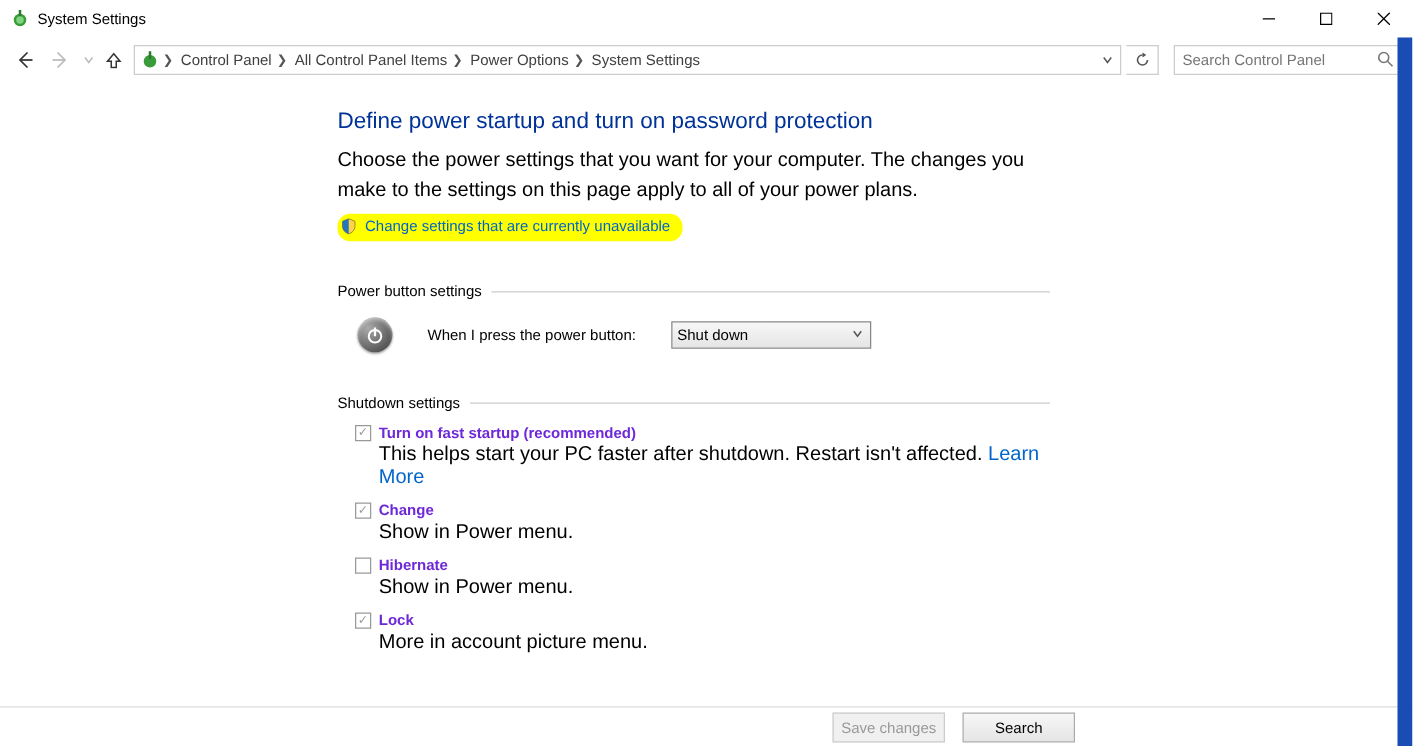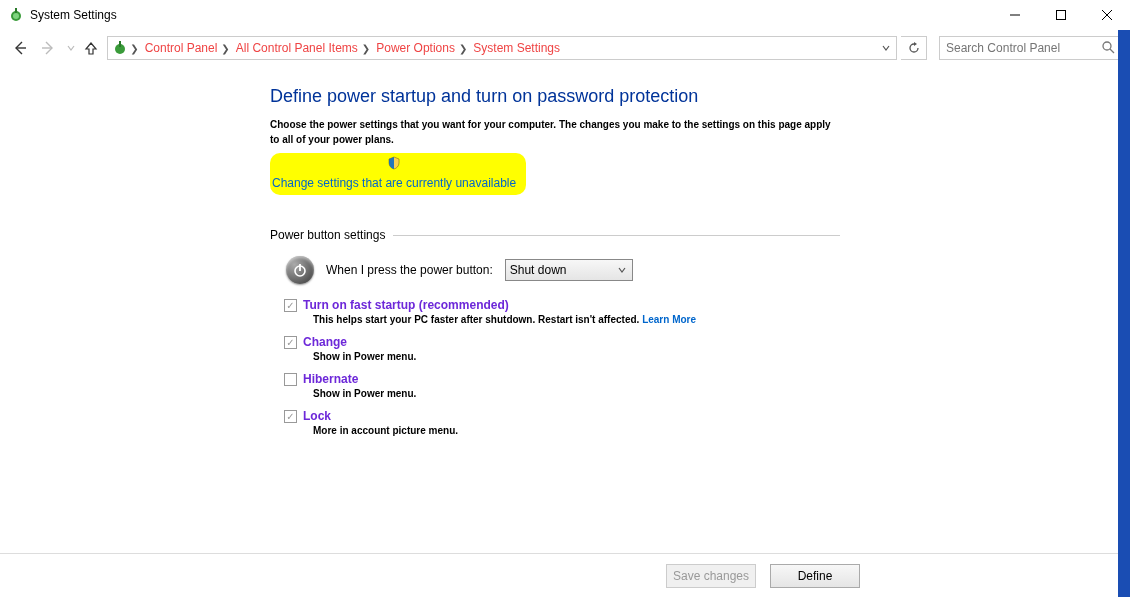--- a/index.html
+++ b/index.html
@@ -13,58 +13,58 @@
     .win-btn { width: 46px; height: 30px; display: flex; align-items: center; justify-content: center; cursor: pointer; }
 
     
     .navbar { height: 36px; display: flex; align-items: center; padding: 0 8px; gap: 4px; }
     .nav-arrow { width: 24px; height: 24px; display: flex; align-items: center; justify-content: center; color: #555; cursor: pointer; }
     .nav-arrow.disabled { color: #bbb; cursor: default; }
     .chev-small { width:14px; display:flex; justify-content:center; color:#555; cursor:pointer;}
     .chev-small.disabled { color:#bbb; cursor:default; }
     .breadcrumb-box { flex: 0 0 790px; height: 24px; border: 1px solid #ccc; display: flex; align-items: center; padding-left: 4px; background:#fff; margin-left: 2px; }
     .breadcrumb-box .bc-icon { width:16px; height:16px; display:flex; align-items:center; justify-content:center; }
-    .breadcrumb-box .bc-item { padding: 0 2px 0 4px; color: #ef4444; cursor: pointer; font-size: 12px; }
+    .breadcrumb-box .bc-item { padding: 0 2px 0 4px; color: #404040; cursor: pointer; font-size: 12px; }
     .breadcrumb-box .bc-chev { color:#555; padding: 0 2px; font-size: 10px; }
     .breadcrumb-box .bc-tail-chev { margin-left:auto; padding: 0 6px; color:#555; cursor:pointer;}
     .refresh-btn { width: 26px; height: 24px; border: 1px solid #ccc; border-left: none; display:flex; align-items:center; justify-content:center; cursor:pointer; color:#555;}
     .search-box { flex: 1; height: 24px; border: 1px solid #ccc; margin-left: 8px; display: flex; align-items: center; padding: 0 6px; background:#fff; }
     .search-box input { border: none; outline: none; flex: 1; font-size: 12px; color:#14532d; background: transparent; }
     .search-box .search-icon { color:#555; }
 
     
     .content { padding: 20px 0 0 0; }
     .content-inner { width: 570px; margin-left: 270px; }
     h1.page-title { color: #003399; font-size: 18px; font-weight: 400; margin-bottom: 10px; }
-    .intro { font-size: 10px; color:#000; line-height:1.5; margin-bottom: 6px; font-weight: bold; }
+    .intro { font-size: 16px; color:#000; line-height:1.5; margin-bottom: 6px; }
     .highlight-wrap { display:inline-block; background:#ffff00; border-radius: 10px; padding: 3px 10px 5px 2px; }
-    .change-link-row { display:flex; align-items:center; gap:6px;flex-direction:column; }
+    .change-link-row { display:flex; align-items:center; gap:6px; }
     .shield-icon-sm { width:14px; height:14px; }
     .change-link { color:#0066cc; font-size:12px; cursor:pointer; }
 
     .section-header { display:flex; align-items:center; margin-top: 33px; font-size:12px; }
     .section-header .label { white-space:nowrap; padding-right:8px; }
     .section-header .line { flex:1; border-top:1px solid #ccc; }
 
-    .power-btn-row { display:flex; align-items:center; gap:12px; margin: 14px 0 14px 16px; }
+    .power-btn-row { display:flex; align-items:center; gap:28px; margin: 14px 0 14px 16px; }
     .power-round-btn { width:28px; height:28px; border-radius:50%; background: radial-gradient(circle at 30% 30%, #aaa 0%, #666 60%, #333 100%); box-shadow: inset 0 2px 3px rgba(255,255,255,0.5), 0 1px 2px rgba(0,0,0,0.4); display:flex; align-items:center; justify-content:center; }
     .power-round-btn svg { display:block; }
-    .power-select { width:128px; height:22px; border:1px solid #888; display:flex; align-items:center; justify-content:space-between; padding:0 6px 0 4px; font-size:12px; background: linear-gradient(#f7f7f7,#e5e5e5); cursor:pointer; }
+    .power-select { width:160px; height:22px; border:1px solid #888; display:flex; align-items:center; justify-content:space-between; padding:0 6px 0 4px; font-size:12px; background: linear-gradient(#f7f7f7,#e5e5e5); cursor:pointer; }
     .power-select .sel-chev { font-size:10px; color:#555;}
 
     .shutdown-list { margin: 10px 0 0 14px; }
     .opt { margin-bottom: 10px; }
     .opt-head { display:flex; align-items:center; gap:6px; }
     .chk { width:13px; height:13px; border:1px solid #999; display:inline-flex; align-items:center; justify-content:center; font-size:10px; color:#999; background:#fff;}
     .opt-label { font-size:12px; color:#6d28d9; font-weight:600; }
-    .opt-sub { margin-left:29px; font-size:10px; color:#000; margin-top:2px;font-weight:bold; }
+    .opt-sub { margin-left:19px; font-size:16px; color:#000; margin-top:2px; }
     .learn-link { color:#0066cc; cursor:pointer; }
 
     
-    .footer { position:absolute; left:0; right:0; bottom:0; height:44px; border-top:1px solid #ddd; display:flex; align-items:center; justify-content:flex-end; gap:14px; padding-right:270px; background:#fff;}
+    .footer { position:absolute; left:0; right:0; bottom:0; height:32px; border-top:1px solid #ddd; display:flex; align-items:center; justify-content:flex-end; gap:14px; padding-right:270px; background:#fff;}
     .footer .btn { width:90px; height:24px; border:1px solid #aaa; background: linear-gradient(#f7f7f7,#e5e5e5); font-size:12px; display:flex; align-items:center; justify-content:center; cursor:pointer;}
     .footer .btn.disabled { color:#999; cursor:default; background:#f0f0f0; border-color:#ccc;}
 
     
     .right-edge { position:absolute; top:30px; right:0; bottom:0; width:12px; background:#1a4db3; }
   </style>
 </head>
 <body>
 
 <div class="titlebar">
@@ -192,20 +192,24 @@
       <div class="power-select">
         <span>Shut down</span>
         <span class="sel-chev">
           <svg width="8" height="8" viewBox="0 0 8 8">
               <path d="M1 2 L4 6 L7 2" fill="none" stroke="#555" stroke-width="1.2"></path>
             </svg>
         </span>
       </div>
     </div>
 
+    <div class="section-header">
+      <span class="label">Shutdown settings</span>
+      <span class="line"></span>
+    </div>
 
     <div class="shutdown-list">
       <div class="opt">
         <div class="opt-head">
           <span class="chk">✓</span>
           <span class="opt-label">Turn on fast startup (recommended)</span>
         </div>
         <div class="opt-sub">
           <span>This helps start your PC faster after shutdown. Restart isn't affected. </span><span class="learn-link">Learn More</span>
         </div>
@@ -233,16 +237,16 @@
           <span class="opt-label">Lock</span>
         </div>
         <div class="opt-sub">More in account picture menu.</div>
       </div>
     </div>
   </div>
 </div>
 
 <div class="footer">
   <div class="btn disabled">Save changes</div>
-  <div class="btn">Define</div>
+  <div class="btn">Search</div>
 </div>
 
 <div class="right-edge"></div>
 
 </body></html>

